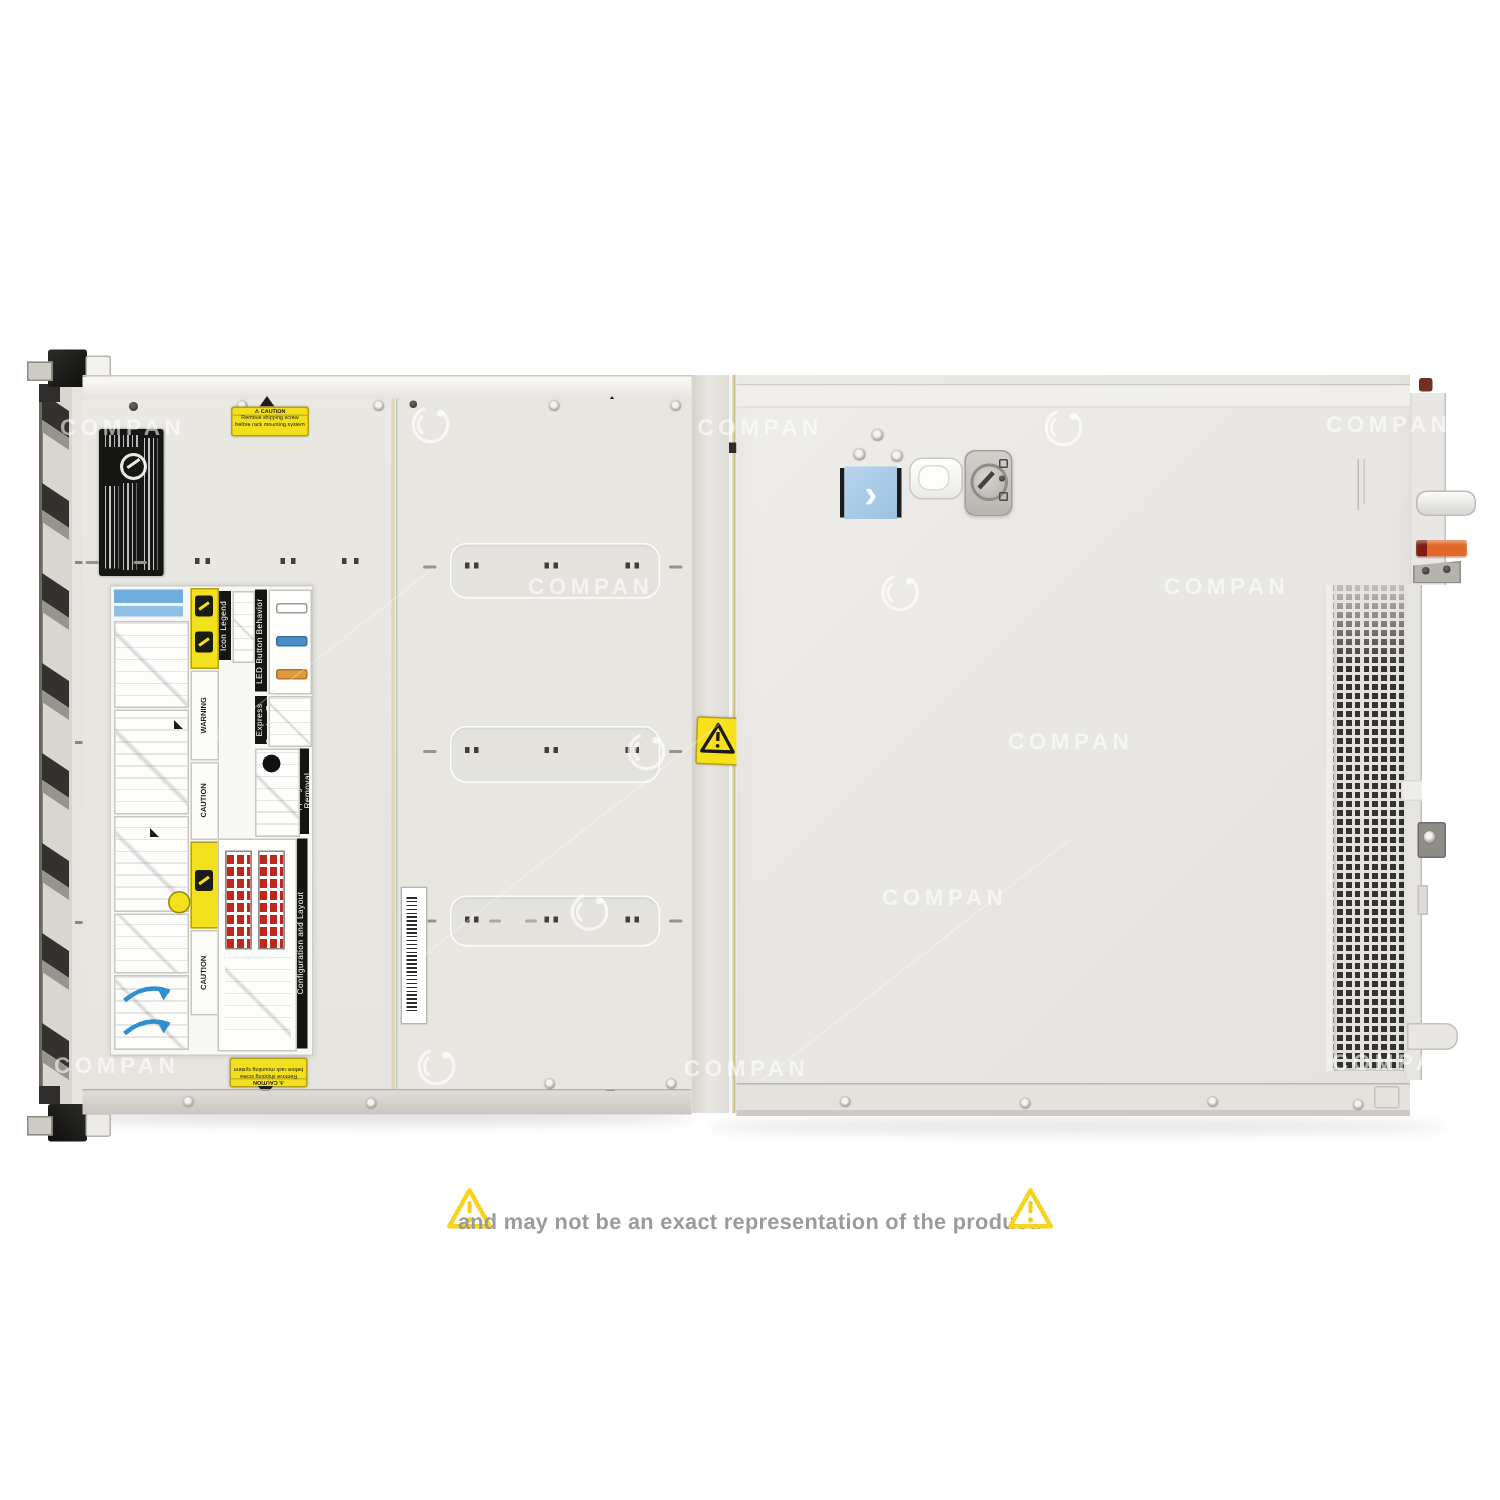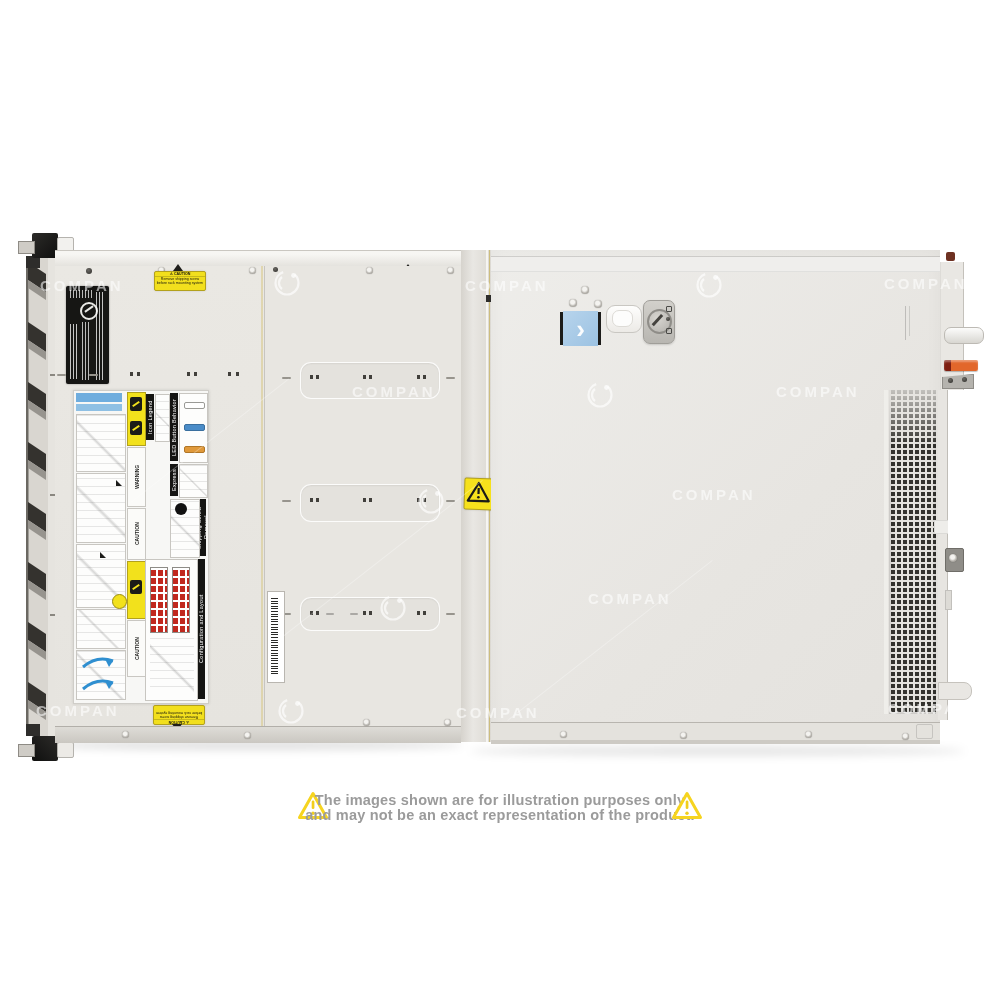--- a/index.html
+++ b/index.html
@@ -370,21 +370,21 @@
   <i class="abs wml" style="left:250px;top:560px;width:260px;"></i>
   <i class="abs wml" style="left:480px;top:640px;width:260px;"></i>
   <i class="abs wml" style="left:110px;top:440px;width:200px;"></i>
 
   <svg class="abs" width="32" height="31" viewBox="0 0 32 31" style="left:297px;top:790px;">
     <path d="M16 3.5 L29.5 27.5 L2.5 27.5 Z" fill="#ffffff" stroke="#f6d41f" stroke-width="3" stroke-linejoin="round"></path>
     <rect x="14.7" y="10.5" width="2.7" height="8.5" rx="1.3" fill="#f1ce1c"></rect>
       <circle cx="16" cy="23.2" r="1.7" fill="#f1ce1c"></circle>
   </svg>
   <div class="abs disc-text" style="left:160px;top:793px;width:680px;">
-    <span>The images shown are for illustration purposes only</span><br>
+    <br>
     <span>and may not be an exact representation of the product.</span>
   </div>
   <svg class="abs" width="32" height="31" viewBox="0 0 32 31" style="left:671px;top:790px;">
     <path d="M16 3.5 L29.5 27.5 L2.5 27.5 Z" fill="#ffffff" stroke="#f6d41f" stroke-width="3" stroke-linejoin="round"></path>
     <rect x="14.7" y="10.5" width="2.7" height="8.5" rx="1.3" fill="#f1ce1c"></rect>
       <circle cx="16" cy="23.2" r="1.7" fill="#f1ce1c"></circle>
   </svg>
 
 </div>
 

